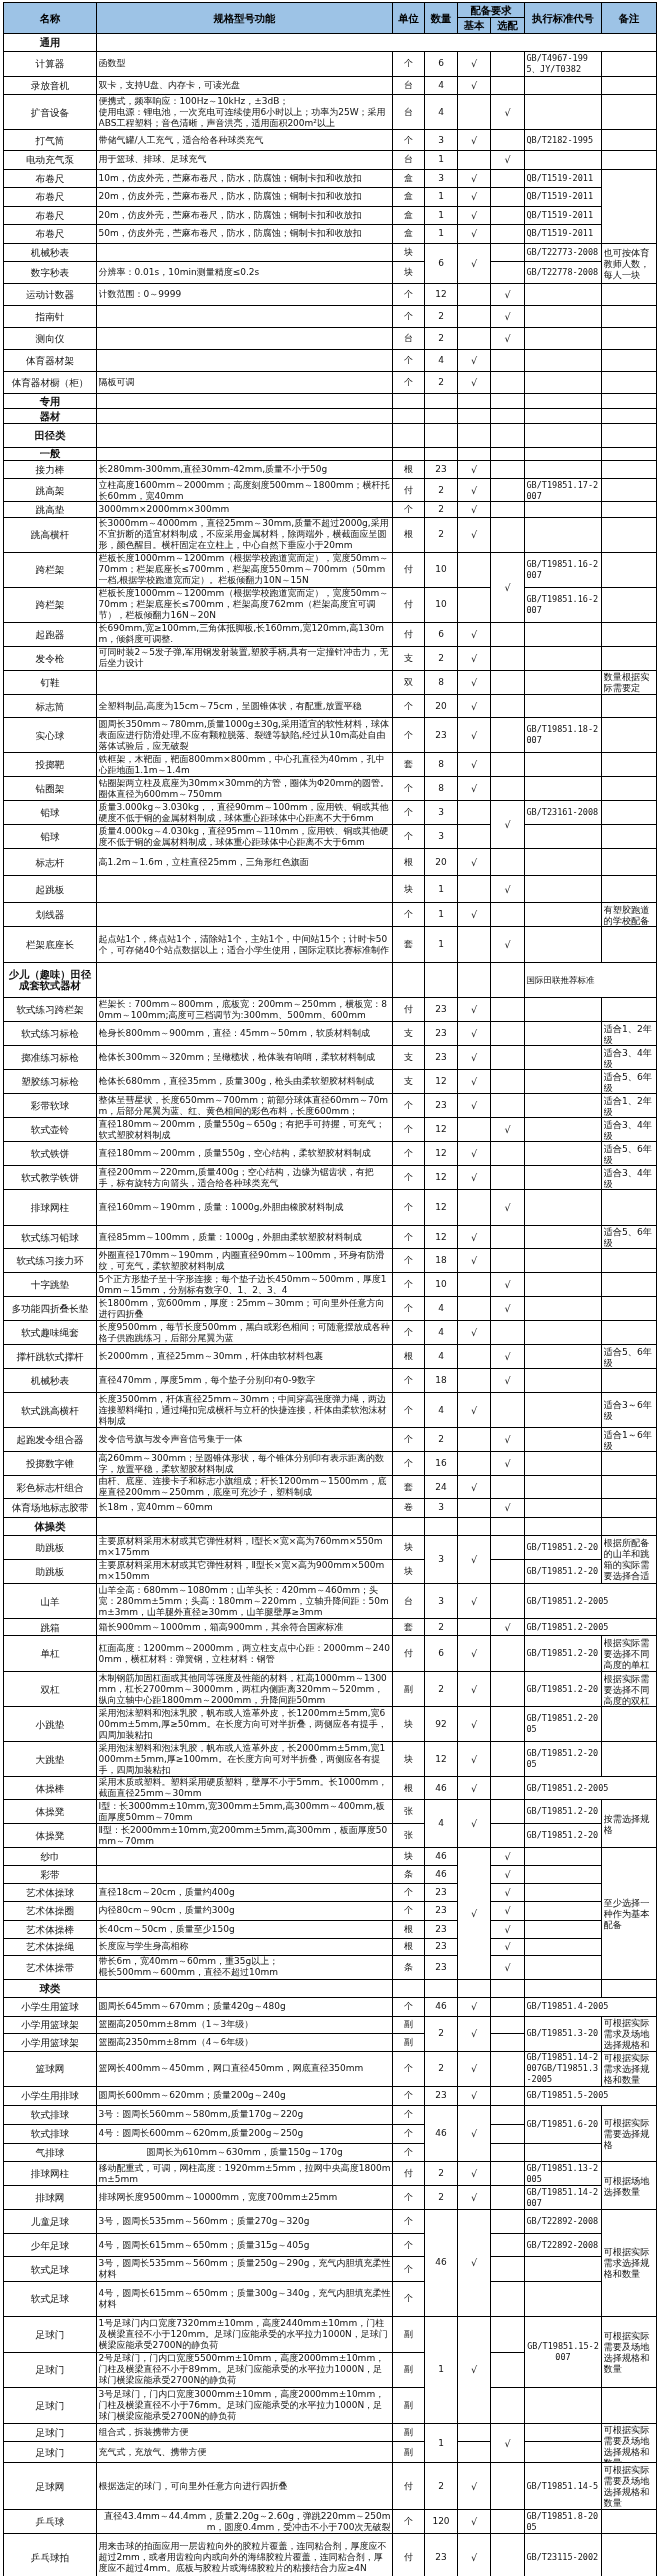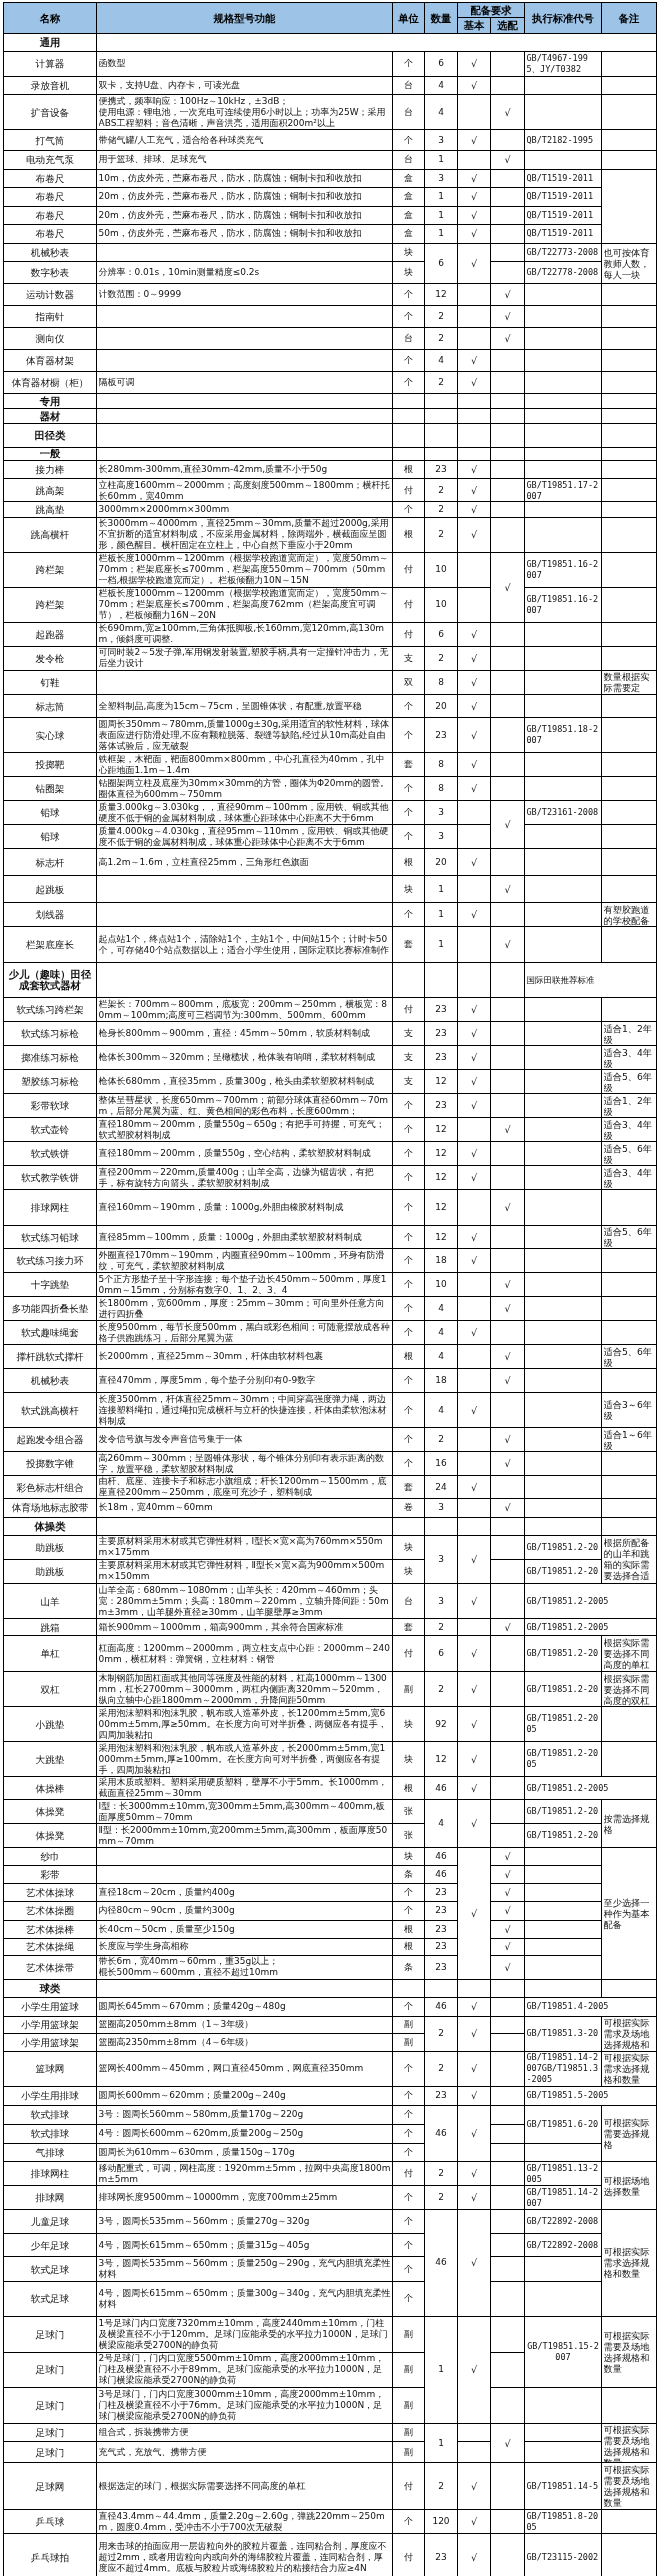--- a/index.html
+++ b/index.html
@@ -1265,21 +1265,21 @@
         </td>
         <td class="col-note">
           <div class="c" style="max-height: 22px;">适合5、6年级</div>
         </td>
       </tr>
       <tr class="" style="height: 24px;">
         <td class="col-name">
           <div class="c" style="max-height: 22px;">软式教学铁饼</div>
         </td>
         <td class="col-spec">
-          <div class="c" style="max-height: 22px;">直径200mm～220mm,质量400g；山羊全高，边缘为锯齿状，有把手，标有旋转方向箭头，柔软塑胶材料制成</div>
+          <div class="c" style="max-height: 22px;">直径200mm～220mm,质量400g；空心结构，边缘为锯齿状，有把手，标有旋转方向箭头，适合给各种球类充气</div>
         </td>
         <td class="col-unit">
           <div class="c" style="max-height: 22px;">个</div>
         </td>
         <td class="col-qty">
           <div class="c" style="max-height: 22px;">12</div>
         </td>
         <td class="col-basic">
           <div class="c" style="max-height: 22px;">√</div>
         </td>
@@ -2239,21 +2239,21 @@
         </td>
         <td class="col-optional">
           <div class="c" style="max-height: 18px;"></div>
         </td>
       </tr>
       <tr class="" style="height: 18.5px;">
         <td class="col-name">
           <div class="c" style="max-height: 17px;">气排球</div>
         </td>
         <td class="col-spec">
-          <div class="c" style="max-height: 17px;">圆周长为610mm～630mm，质量150g～170g</div>
+          <div class="c" style="max-height: 17px; text-align: center;">圆周长为610mm～630mm，质量150g～170g</div>
         </td>
         <td class="col-unit">
           <div class="c" style="max-height: 17px;">个</div>
         </td>
         <td class="col-optional">
           <div class="c" style="max-height: 17px;"></div>
         </td>
         <td class="col-standard">
           <div class="c" style="max-height: 17px;"></div>
         </td>
@@ -2485,21 +2485,21 @@
         </td>
         <td class="col-standard">
           <div class="c" style="max-height: 19px;"></div>
         </td>
       </tr>
       <tr class="" style="height: 47px;">
         <td class="col-name">
           <div class="c" style="max-height: 46px;">足球网</div>
         </td>
         <td class="col-spec">
-          <div class="c" style="max-height: 46px;">根据选定的球门，根据实际需要选择不同高度的单杠</div>
+          <div class="c" style="max-height: 46px;">根据选定的球门，可向里外任意方向进行四折叠</div>
         </td>
         <td class="col-unit">
           <div class="c" style="max-height: 46px;">付</div>
         </td>
         <td class="col-qty">
           <div class="c" style="max-height: 46px;">2</div>
         </td>
         <td class="col-basic">
           <div class="c" style="max-height: 46px;">√</div>
         </td>
@@ -2511,21 +2511,21 @@
         </td>
         <td class="col-note">
           <div class="c" style="max-height: 46px;">可根据实际需要及场地选择规格和数量</div>
         </td>
       </tr>
       <tr class="" style="height: 24px;">
         <td class="col-name">
           <div class="c" style="max-height: 22px;">乒乓球</div>
         </td>
         <td class="col-spec">
-          <div class="c" style="max-height: 22px;">直径43.4mm～44.4mm，质量2.20g～2.60g，弹跳220mm～250mm，圆度0.4mm，受冲击不小于700次无破裂</div>
+          <div class="c" style="max-height: 22px; text-align: right;">直径43.4mm～44.4mm，质量2.20g～2.60g，弹跳220mm～250mm，圆度0.4mm，受冲击不小于700次无破裂</div>
         </td>
         <td class="col-unit">
           <div class="c" style="max-height: 22px;">个</div>
         </td>
         <td class="col-qty">
           <div class="c" style="max-height: 22px;">120</div>
         </td>
         <td class="col-basic">
           <div class="c" style="max-height: 22px;">√</div>
         </td>

